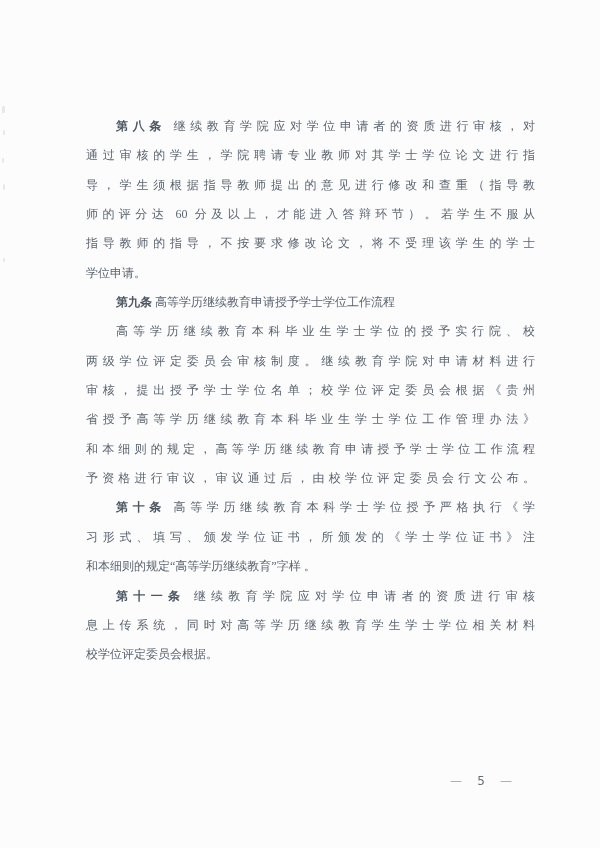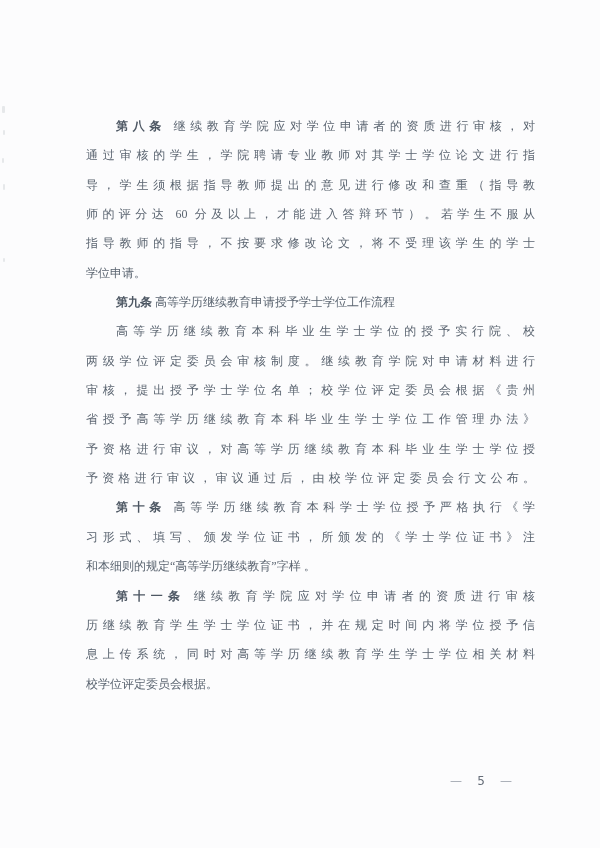--- a/index.html
+++ b/index.html
@@ -90,27 +90,26 @@
       <div class="line justify"><span>通过审核的学生，学院聘请专业教师对其学士学位论文进行指</span></div>
       <div class="line justify"><span>导，学生须根据指导教师提出的意见进行修改和查重（指导教</span></div>
       <div class="line justify"><span>师的评分达 60 分及以上，才能进入答辩环节）。若学生不服从</span></div>
       <div class="line justify"><span>指导教师的指导，不按要求修改论文，将不受理该学生的学士</span></div>
       <div class="line left"><span>学位申请。</span></div>
       <div class="line left indent"><span class="art">第九条</span> <span>高等学历继续教育申请授予学士学位工作流程</span></div>
       <div class="line justify indent"><span>高等学历继续教育本科毕业生学士学位的授予实行院、校</span></div>
       <div class="line justify"><span>两级学位评定委员会审核制度。继续教育学院对申请材料进行</span></div>
       <div class="line justify"><span>审核，提出授予学士学位名单；校学位评定委员会根据《贵州</span></div>
       <div class="line justify"><span>省授予高等学历继续教育本科毕业生学士学位工作管理办法》</span></div>
-      <div class="line justify"><span>予资格进行审议，对高等学历继续教育本科毕业生学士学位授</span></div>
+      <div class="line justify"><span>和本细则的规定，高等学历继续教育申请授予学士学位工作流程</span></div>
       <div class="line justify"><span>予资格进行审议，审议通过后，由校学位评定委员会行文公布。</span></div>
       <div class="line justify indent"><span class="art">第十条</span> <span>高等学历继续教育本科学士学位授予严格执行《学</span></div>
       <div class="line justify"><span>习形式、填写、颁发学位证书，所颁发的《学士学位证书》注</span></div>
       <div class="line left"><span>和本细则的规定“高等学历继续教育”字样 。</span></div>
       <div class="line justify indent"><span class="art">第十一条</span> <span>继续教育学院应对学位申请者的资质进行审核</span></div>
-      <div class="line justify"><span>历继续教育学生学士学位证书，并在规定时间内将学位授予信</span></div>
       <div class="line justify"><span>息上传系统，同时对高等学历继续教育学生学士学位相关材料</span></div>
       <div class="line left"><span>校学位评定委员会根据。</span></div>
     </div>
 
   <div class="footer">
     <span class="dash">—</span>
     <span class="pagenum">5</span>
     <span class="dash">—</span>
   </div>
 

